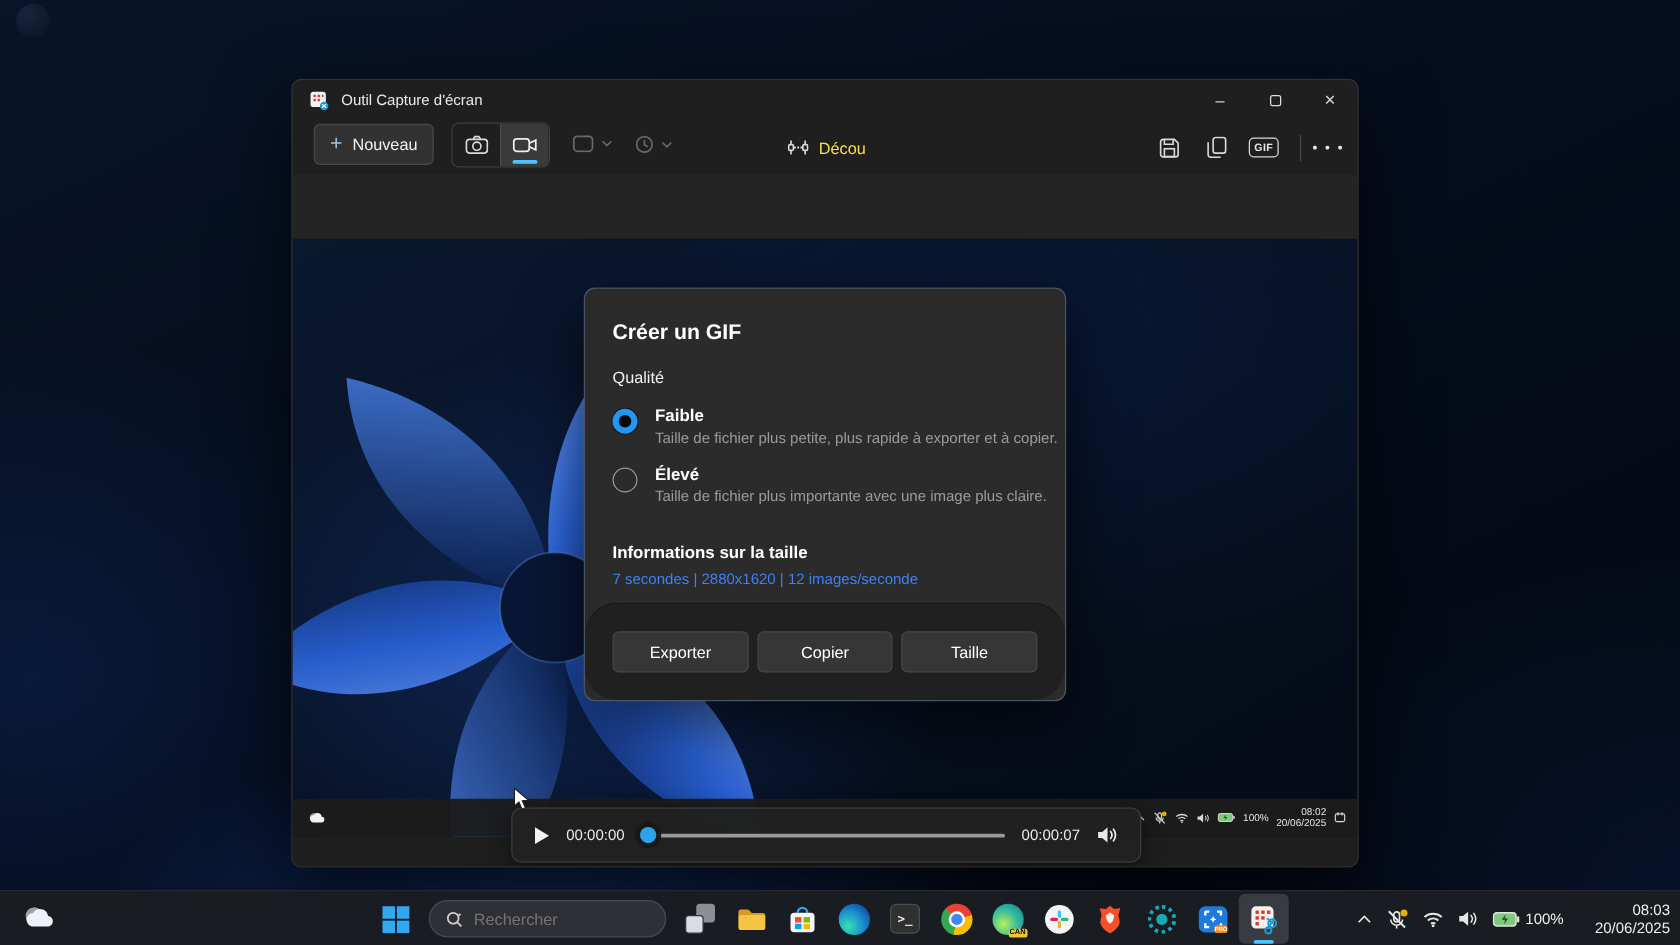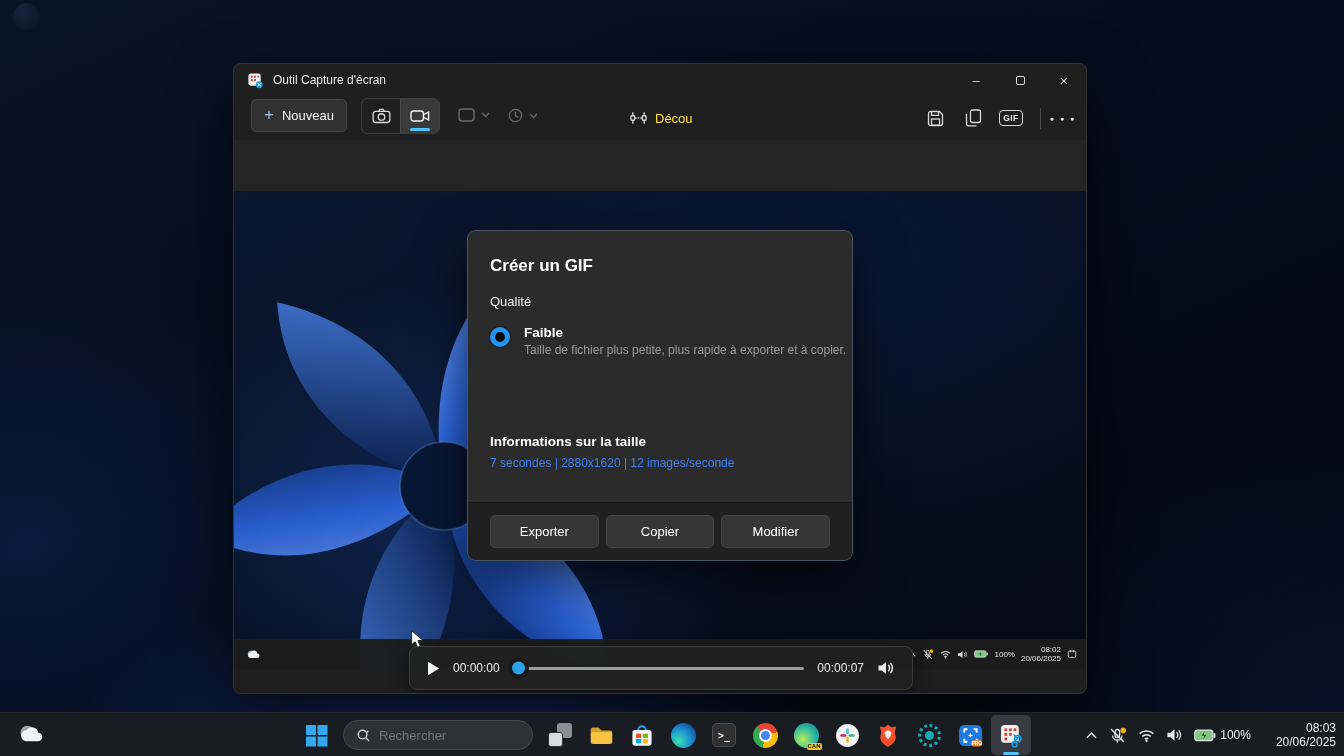--- a/index.html
+++ b/index.html
@@ -79,22 +79,22 @@
   .dlg-title { position:absolute; left:22px; top:25px; font-size:17px; font-weight:bold; color:#fff; }
   .dlg-section { position:absolute; left:22px; top:63px; font-size:13px; color:#f0f0f0; }
   .opt { position:absolute; left:22px; display:flex; gap:14px; }
   .radio { width:20px; height:20px; border-radius:50%; flex:none; margin-top:2px; }
   .radio.sel { border:5px solid #2196f3; background:#0a0a0a; box-shadow:0 0 0 1px rgba(0,0,0,.4); }
   .radio.unsel { border:1.5px solid #989898; background:transparent; }
   .opt-label { font-size:13.5px; font-weight:bold; color:#fff; }
   .opt-desc { font-size:12px; color:#9b9b9b; margin-top:3px; }
   .info-title { position:absolute; left:22px; top:203px; font-size:13.5px; font-weight:bold; color:#fff; }
   .info-value { position:absolute; left:22px; top:225px; font-size:12px; color:#3b82f6; }
-  .dlg-footer { position:absolute; left:0; right:0; bottom:0; height:58px; background:#202020;
-    border-top:1px solid #161616; display:flex; align-items:center; padding:0 22px; gap:7px; }
+  .dlg-footer { position:absolute; left:0; right:0; bottom:0; height:78px; background:#202020;
+    border-top:1px solid #161616; display:flex; align-items:center; padding:0 22px; gap:7px;border-radius:26px; }
   .dlg-btn { flex:1; height:33px; background:#363636; border:1px solid #464646; border-radius:5px;
     color:#fff; font-size:13px; display:flex; align-items:center; justify-content:center; }
 
   
   .taskbar { position:absolute; left:0; right:0; bottom:0; height:44px;
     background:rgba(26,29,34,.98); border-top:1px solid rgba(255,255,255,.05); z-index:10; }
   .tb-widget { position:absolute; left:17px; top:9px; }
   .tb-main { position:absolute; left:296px; top:2px; height:40px; display:flex; align-items:center; gap:1px; }
   .tb-cell { width:40px; height:40px; display:flex; align-items:center; justify-content:center;
     border-radius:5px; position:relative; }
@@ -337,28 +337,35 @@
     <div class="dlg-section">Qualité</div>
 
     <div class="opt" style="top:94px;">
       <span class="radio sel"></span>
       <div>
         <div class="opt-label">Faible</div>
         <div class="opt-desc">Taille de fichier plus petite, plus rapide à exporter et à copier.</div>
       </div>
     </div>
 
+    <div class="opt" style="top:141px;">
+      <span class="radio unsel"></span>
+      <div>
+        <div class="opt-label">Élevé</div>
+        <div class="opt-desc">Taille de fichier plus importante avec une image plus claire.</div>
+      </div>
+    </div>
 
     <div class="info-title">Informations sur la taille</div>
     <div class="info-value">7 secondes | 2880x1620 | 12 images/seconde</div>
 
     <div class="dlg-footer">
       <div class="dlg-btn">Exporter</div>
       <div class="dlg-btn">Copier</div>
-      <div class="dlg-btn">Modifier</div>
+      <div class="dlg-btn">Taille</div>
     </div>
   </div>
 
   <svg class="cursor" width="15" height="19" viewBox="0 0 12 16">
     <path d="M1,0.5 L1,12.5 L4,9.8 L6.1,14.6 L8.4,13.6 L6.3,8.9 L10.5,8.7 Z" fill="#fff" stroke="#222" stroke-width="0.8"></path>
   </svg>
 
   <div class="taskbar">
     <div class="tb-widget">
       <svg width="26" height="24" viewBox="0 0 20 16">

